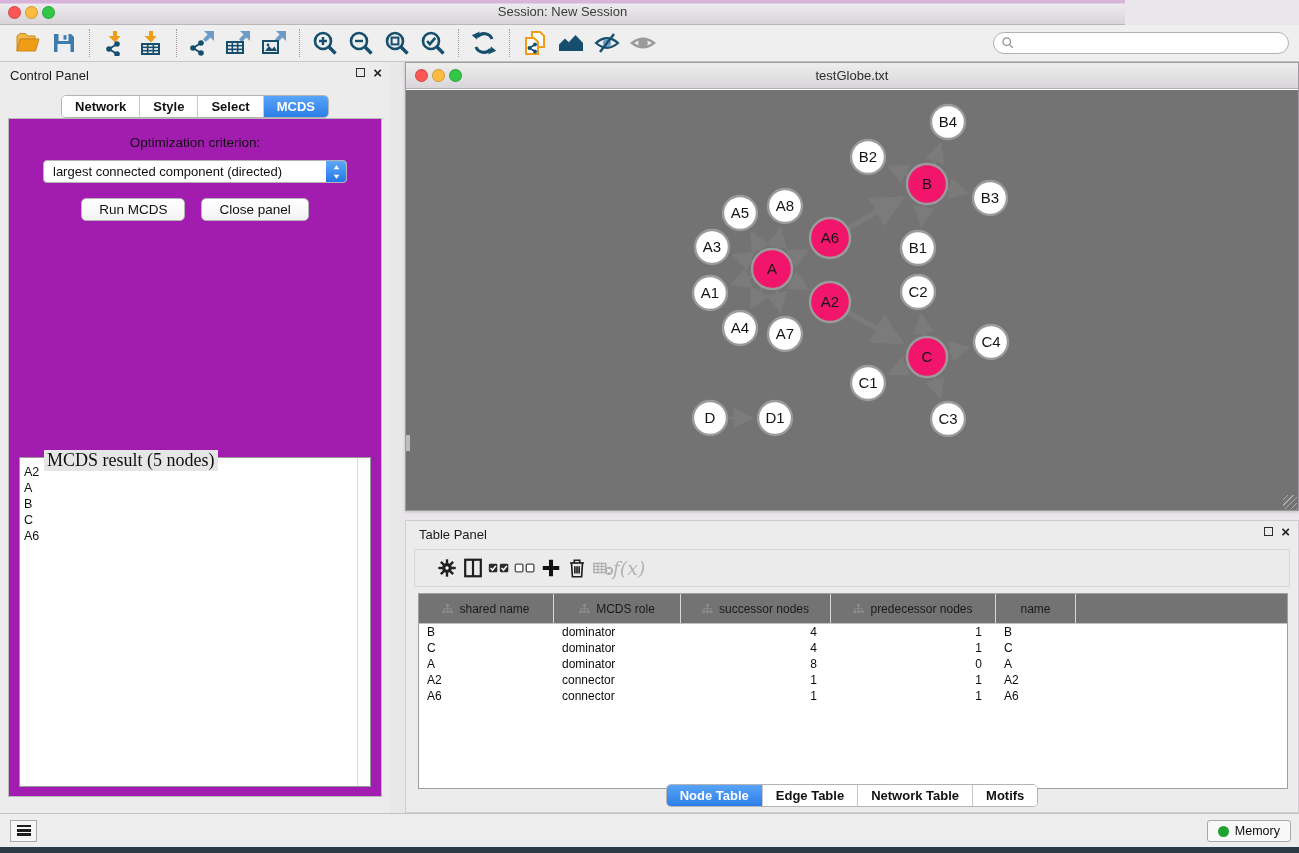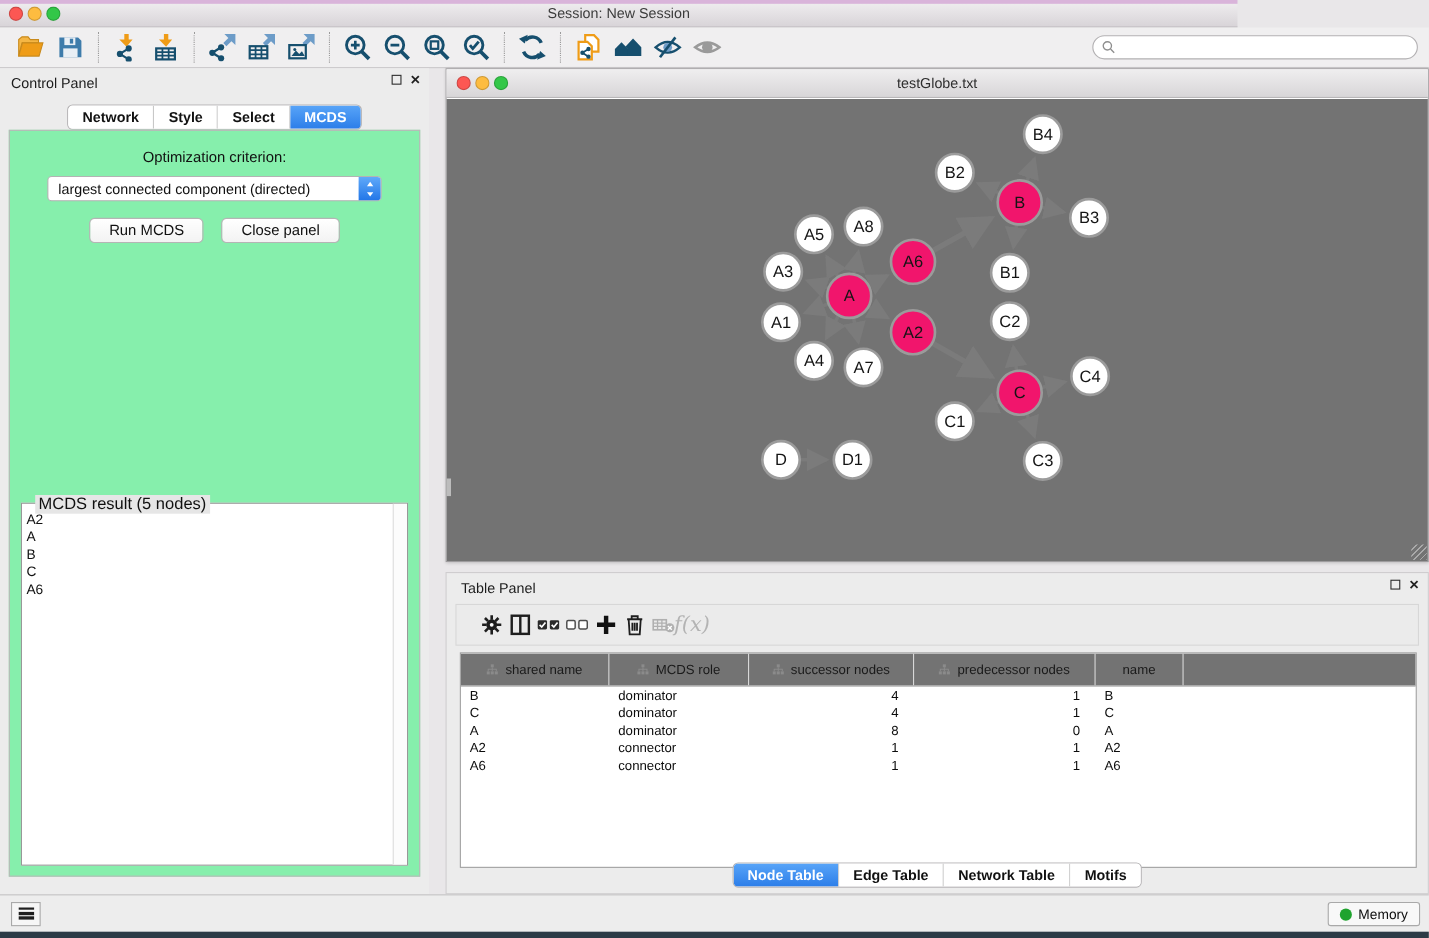--- a/index.html
+++ b/index.html
@@ -34,32 +34,32 @@
   .seg .tab.active { background:linear-gradient(#58a4f8,#2c7ee9); color:#fff; }
 
   
   .control-panel { position:absolute; left:0; top:62px; width:390px; height:751px; background:#ececec; }
   .panel-head { position:relative; height:26px; }
   .panel-head .ptitle { position:absolute; left:10px; top:6px; font-size:13px; color:#1c1c1c; }
   .winbtns { position:absolute; right:8px; top:6px; display:flex; gap:8px; align-items:center; }
   .float-ic { width:9px; height:9px; border:1.6px solid #2d2d2d; display:inline-block; }
   .close-ic { font-size:15px; font-weight:bold; color:#1f1f1f; line-height:9px; }
   .cp-tabs { position:absolute; left:0; right:0; top:33px; text-align:center; }
-  .cp-content { position:absolute; left:8px; top:56px; width:374px; height:679px; background:#86efac; border:1px solid #b9b9b9; }
+  .cp-content { position:absolute; left:8px; top:56px; width:374px; height:679px; background:#a21caf; border:1px solid #b9b9b9; }
   .opt-label { margin-top:16px; text-align:center; font-size:13.5px; color:#101010; }
   .dropdown { position:relative; margin:10px auto 0 auto; width:304px; height:23px; background:#fff;
     border:1px solid #b3b3b3; border-radius:4px; }
   .dropdown .dval { position:absolute; left:9px; top:3px; font-size:13px; color:#101010; white-space:nowrap; }
   .dropdown .stepper { position:absolute; right:0; top:0; width:20px; height:21px;
     background:linear-gradient(#5fa9f9,#2377e8); border-radius:0 3px 3px 0; display:flex; align-items:center; justify-content:center; }
   .btnrow { margin-top:15px; display:flex; justify-content:center; gap:16px; }
   .mac-btn { font-size:13.5px; color:#101010; background:linear-gradient(#ffffff,#f3f3f3);
     border:1px solid #b5b5b5; border-radius:5px; padding:3px 17px; }
   .result-box { position:absolute; left:10px; top:338px; width:352px; height:330px; background:#fff; border:1px solid #989898; }
-  .result-box .legend { position:absolute; left:12px; top:-8px; background:#e6e6e6; padding:0 3px; font-size:15px; color:#101010; }
+  .result-box .legend { position:absolute; left:24px; top:-8px; background:#e6e6e6; padding:0 3px; font-size:18px; color:#101010;font-family:Liberation Serif, serif; }
   .result-list { position:absolute; left:0; top:3px; right:14px; bottom:0; padding:3px 4px; overflow:hidden; }
   .result-item { font-size:12.5px; color:#101010; line-height:16px; }
   .result-scroll { position:absolute; right:0; top:0; bottom:0; width:13px; background:#fcfcfc; border-left:1px solid #dcdcdc; }
 
   
   .network-window { position:absolute; left:405px; top:62px; width:894px; height:449px;
     background:#fff; border:1px solid #9e9c9e; box-shadow:0 1px 3px rgba(0,0,0,.18); }
   .nw-titlebar { position:absolute; left:0; top:0; right:0; height:26px;
     background:linear-gradient(#efeeef,#d8d6d8); border-bottom:1px solid #b1afb1; }
   .nw-titlebar .title { position:absolute; left:0; right:0; top:5px; text-align:center; font-size:13px; color:#2d2d2d; }

